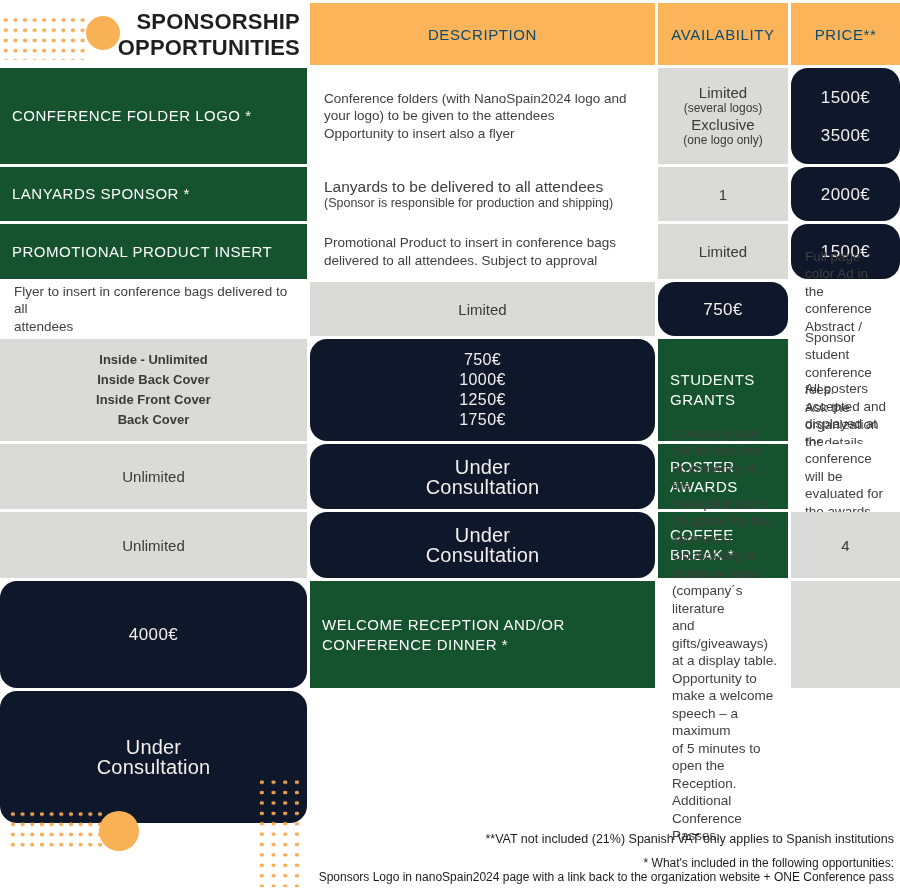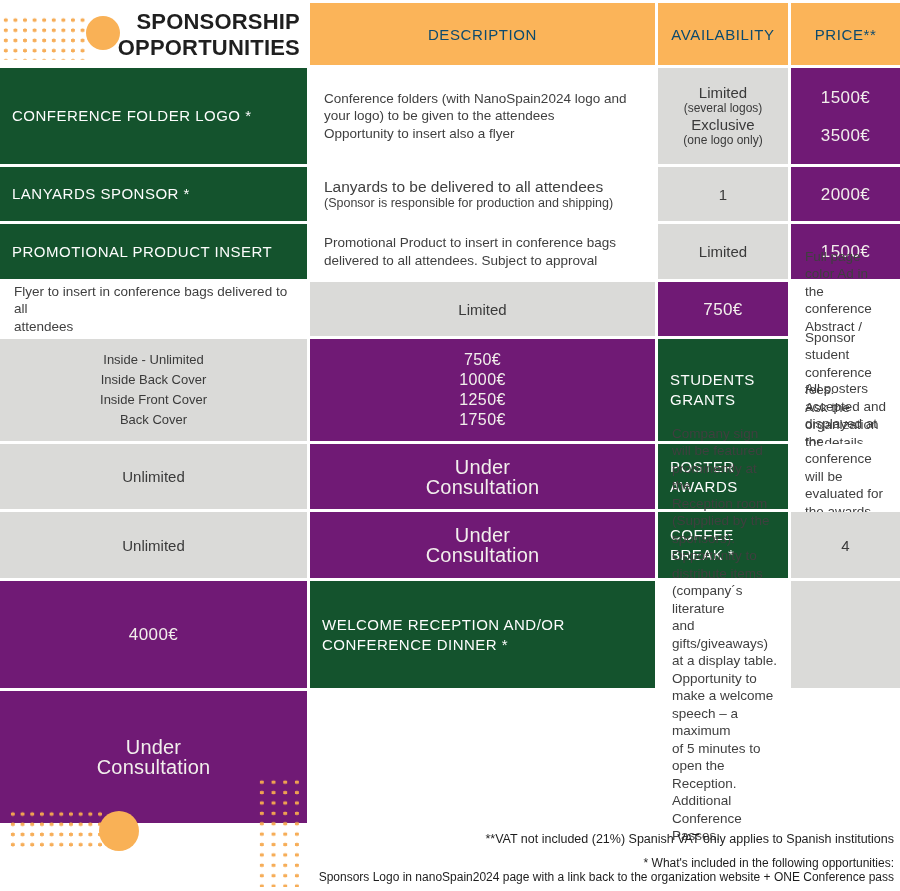--- a/index.html
+++ b/index.html
@@ -55,27 +55,27 @@
   .desc-note { font-size:12.5px; line-height:15px; }
   .avail-cell {
     background:#dadad8;
     display:flex; flex-direction:column; align-items:center; justify-content:center;
     text-align:center;
     color:#3a3a3a; font-size:15px; line-height:19px;
     white-space:pre-line; padding:10px;
   }
   .avail-big { font-size:15px; line-height:17px; }
   .avail-note { font-size:12px; line-height:15px; }
-  .avail-multiline { font-size:13px; line-height:20px; }
+  .avail-multiline { font-size:13px; line-height:20px;font-weight:bold; }
   .price-cell {
-    background:#701a75;
+    background:#0f172a;
     display:flex; flex-direction:column; align-items:center; justify-content:center;
     text-align:center;
     color:#f2efec; font-size:17px; line-height:21px;
-    letter-spacing:0.4px; white-space:pre-line; 
+    letter-spacing:0.4px; white-space:pre-line; border-radius:17px;
   }
   .price-stack { gap:17px; }
   .price-multiline { font-size:16px; line-height:20px; }
   .price-consult { font-size:20px; line-height:20px; letter-spacing:0.2px; }
 
   
   .dots {
     position:absolute;
     background-image:radial-gradient(circle, #f6a94f 1.8px, rgba(0,0,0,0) 2px);
     opacity:0.95;

